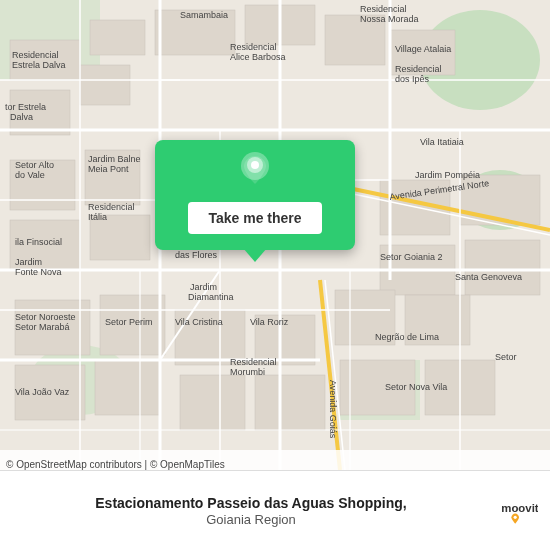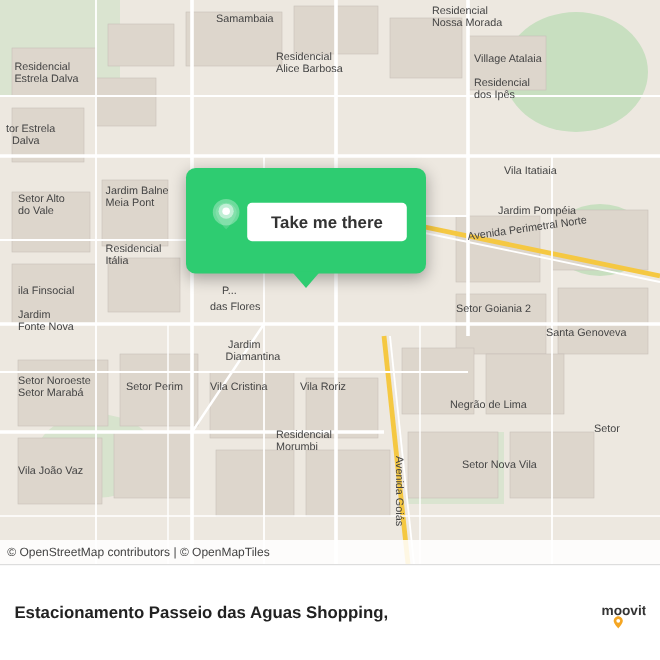--- a/index.html
+++ b/index.html
@@ -31,23 +31,23 @@
 
     
     #popup-card {
       position: absolute;
       top: 140px;
       left: 155px;
       width: 200px;
       background: #2ecc71;
       border-radius: 8px;
       display: flex;
-      flex-direction: row;
+      flex-direction: column;
       align-items: center;
-      padding: 18px 16px 16px 16px;
+      padding: 8px 16px 16px 16px;
       box-shadow: 0 4px 12px rgba(0,0,0,0.3);
       z-index: 10;
     }
 
     #popup-card::after {
       content: '';
       position: absolute;
       bottom: -12px;
       left: 50%;
       transform: translateX(-50%);
@@ -78,21 +78,21 @@
 
     
     #attribution-bar {
       width: 550px;
       height: 20px;
       background: rgba(255,255,255,0.85);
       position: absolute;
       top: 450px;
       left: 0;
       display: flex;
-      align-items: center;
+      align-items: flex-end;
       padding: 0 6px;
       font-size: 10px;
       color: #444;
     }
 
     
     #bottom-bar {
       width: 550px;
       height: 80px;
       background: white;
@@ -113,20 +113,21 @@
     }
 
     #moovit-logo-icon {
       width: 38px;
       height: 38px;
     }
 
     #location-text {
       flex: 1;
       padding-right: 10px;
+      text-align: center;
     }
 
     #location-name {
       font-size: 14px;
       font-weight: 700;
       color: #222;
       line-height: 1.3;
     }
 
     #location-region {
@@ -327,20 +328,21 @@
   </div>
 </div>
 
 <div id="attribution-bar">
   <span>© OpenStreetMap contributors | © OpenMapTiles</span>
 </div>
 
 <div id="bottom-bar">
   <div id="location-text">
     <div id="location-name">Estacionamento Passeio das Aguas Shopping,</div>
+    <div id="location-region">Goiania Region</div>
   </div>
   <div id="moovit-logo">
     <svg id="moovit-logo-icon" viewBox="0 0 60 40" xmlns="http://www.w3.org/2000/svg">
 
       <text x="2" y="22" font-family="Arial" font-weight="900" font-size="18" fill="#333">moovit</text>
 
       <g transform="translate(18, 24)">
         <path d="M6 0 C3 0 0 3 0 6 C0 10 6 16 6 16 C6 16 12 10 12 6 C12 3 9 0 6 0Z" fill="#f5a623"></path>
         <circle cx="6" cy="6" r="2.5" fill="white"></circle>
       </g>

